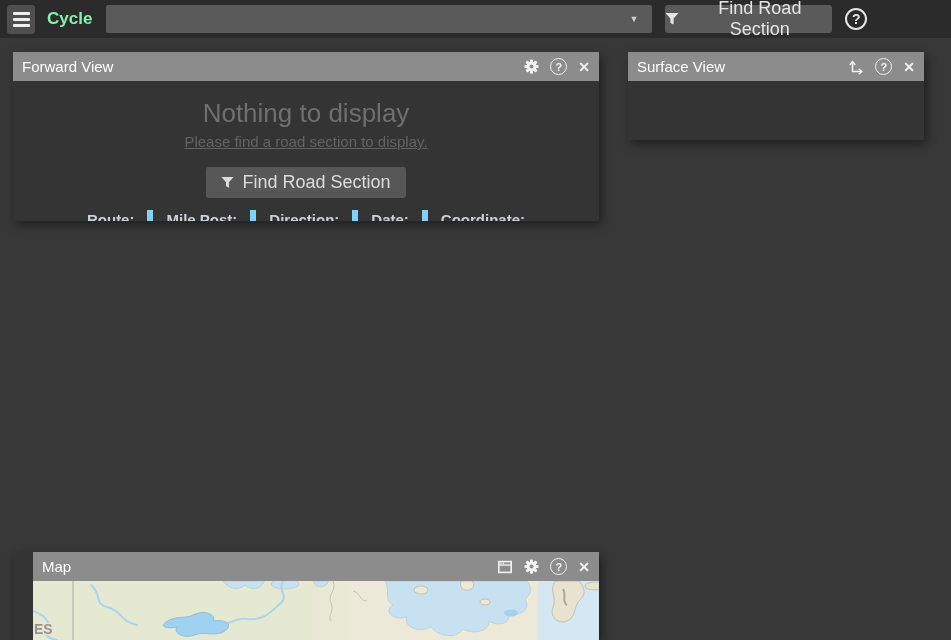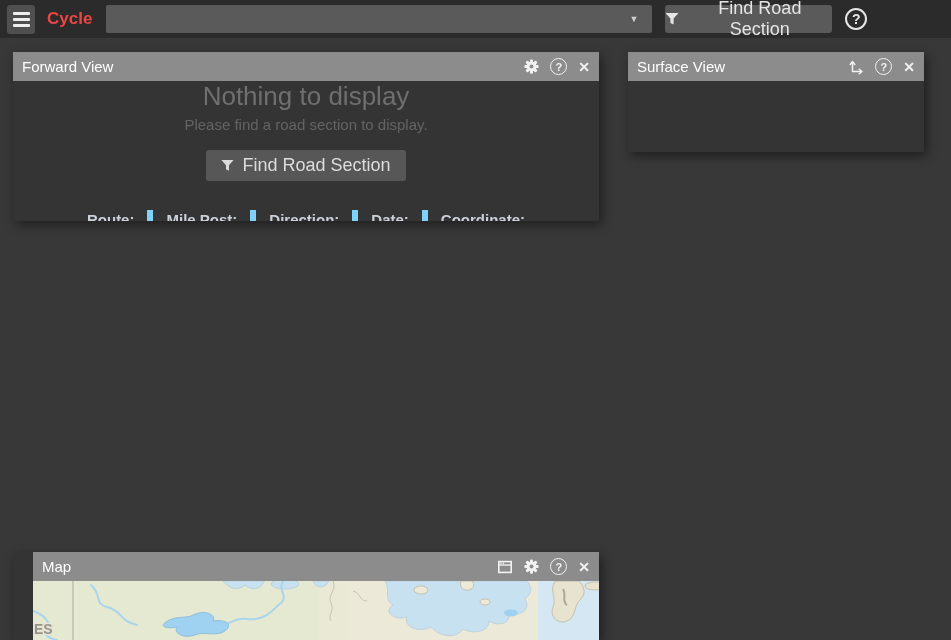--- a/index.html
+++ b/index.html
@@ -15,21 +15,21 @@
   .topbar {
     position:absolute; left:0; top:0; width:951px; height:38px;
     background:#2b2b2b; display:flex; align-items:center;
   }
   .menu-btn {
     margin-left:7px; width:28px; height:29px; border:none; border-radius:3px;
     background:#4f4f4f; display:flex; flex-direction:column; justify-content:center;
     align-items:center; gap:3px; cursor:pointer;
   }
   .menu-btn .bar { width:17px; height:3px; background:#efefef; border-radius:1px; }
-  .cycle-label { margin-left:12px; color:#ef4444; font-size:17px; font-weight:600; }
+  .cycle-label { margin-left:12px; color:#86efac; font-size:17px; font-weight:600; }
   .dropdown {
     margin-left:14px; width:546px; height:28px; background:#5a5a5a; border-radius:2px;
     display:flex; align-items:center; cursor:pointer;
   }
   .dropdown-value { flex:1; padding:0 8px; color:#e6e6e6; font-size:14px; overflow:hidden; white-space:nowrap; }
   .dropdown-arrow { color:#cfcfcf; font-size:9px; padding-right:14px; }
   .btn {
     height:28px; border:none; border-radius:3px; background:#5a5a5a;
     color:#e5e5e5; font-size:18px; font-family:"Liberation Sans",sans-serif;
     display:inline-flex; align-items:center; justify-content:center; gap:8px; cursor:pointer;
@@ -56,34 +56,34 @@
   .panel-icons { display:flex; align-items:center; gap:11px; color:#f2f2f2; }
   .panel-icons .icon { display:inline-flex; align-items:center; justify-content:center; cursor:pointer; }
   .help-small {
     width:17px; height:17px; border:1.5px solid #f2f2f2; border-radius:50%;
     font-size:11px; font-weight:bold; color:#f2f2f2;
   }
   .close-x { font-size:14px; font-weight:bold; color:#f2f2f2; line-height:1; }
 
   .fv-panel { left:13px; top:52px; width:586px; height:169px; }
   .fv-content { position:relative; height:140px; overflow:hidden; text-align:center; }
-  .empty-title { margin-top:0; font-size:26px; color:#6f6f6f; }
-  .empty-subtitle { margin-top:4px; font-size:15px; color:#636363; }
+  .empty-title { margin-top:17px; font-size:26px; color:#6f6f6f; }
+  .empty-subtitle { margin-top:4px; font-size:15px; color:#636363;text-decoration:underline; }
   .find-btn-panel { margin-top:17px; height:31px; padding:0 15px; background:#575757; color:#dcdcdc; }
   .info-row {
     position:absolute; left:0; right:0; bottom:-8px;
     display:flex; justify-content:center;
   }
   .info-item {
     font-size:15px; font-weight:bold; color:#ccd1d9; line-height:19px;
     padding:0 13px; border-left:6px solid #7dd3fc; white-space:nowrap;
   }
   .info-item:first-child { border-left:none; }
 
-  .sv-panel { left:628px; top:52px; width:296px; height:100px; }
+  .sv-panel { left:628px; top:52px; width:296px; height:88px; }
   .sv-content { height:59px; }
 
   .map-panel { left:13px; top:552px; width:586px; height:88px;padding-left:20px; }
   .map-content { height:64px; cursor:grab;text-decoration:underline; }
   .map-content svg { display:block; }
 </style>
 </head>
 <body>
 
 <div class="topbar">

